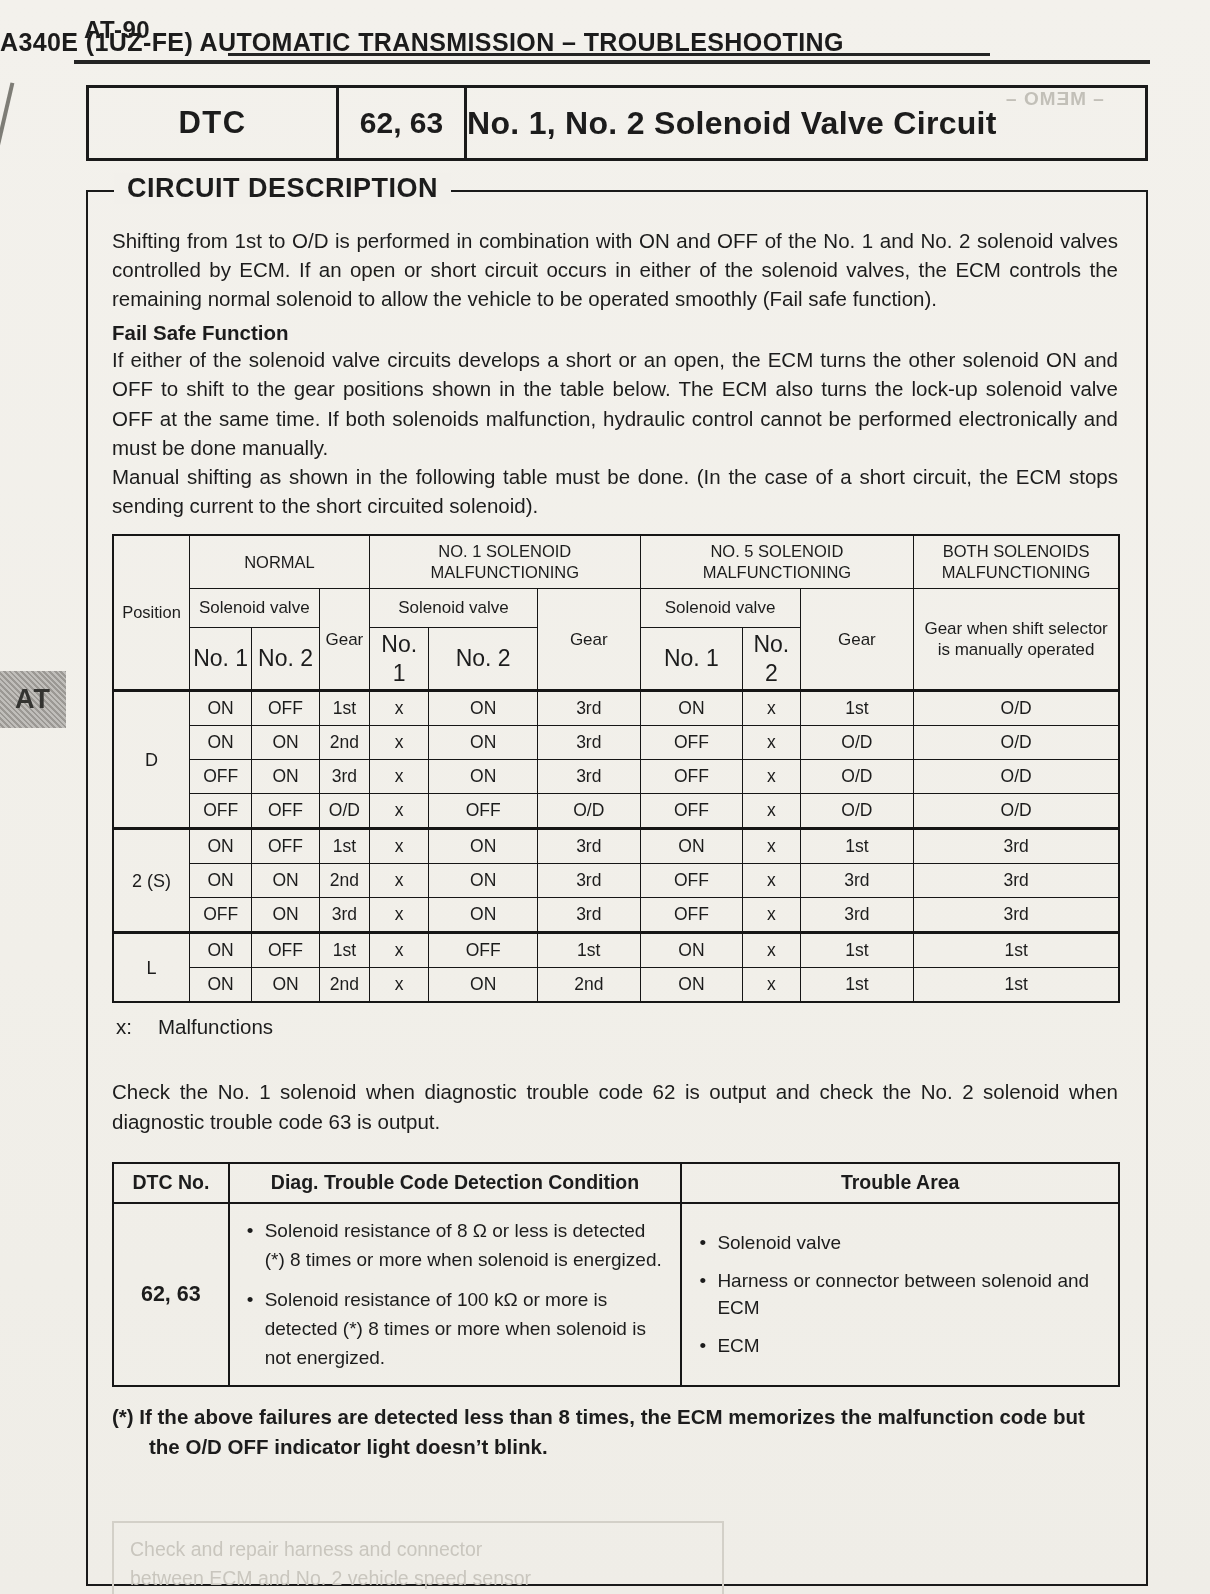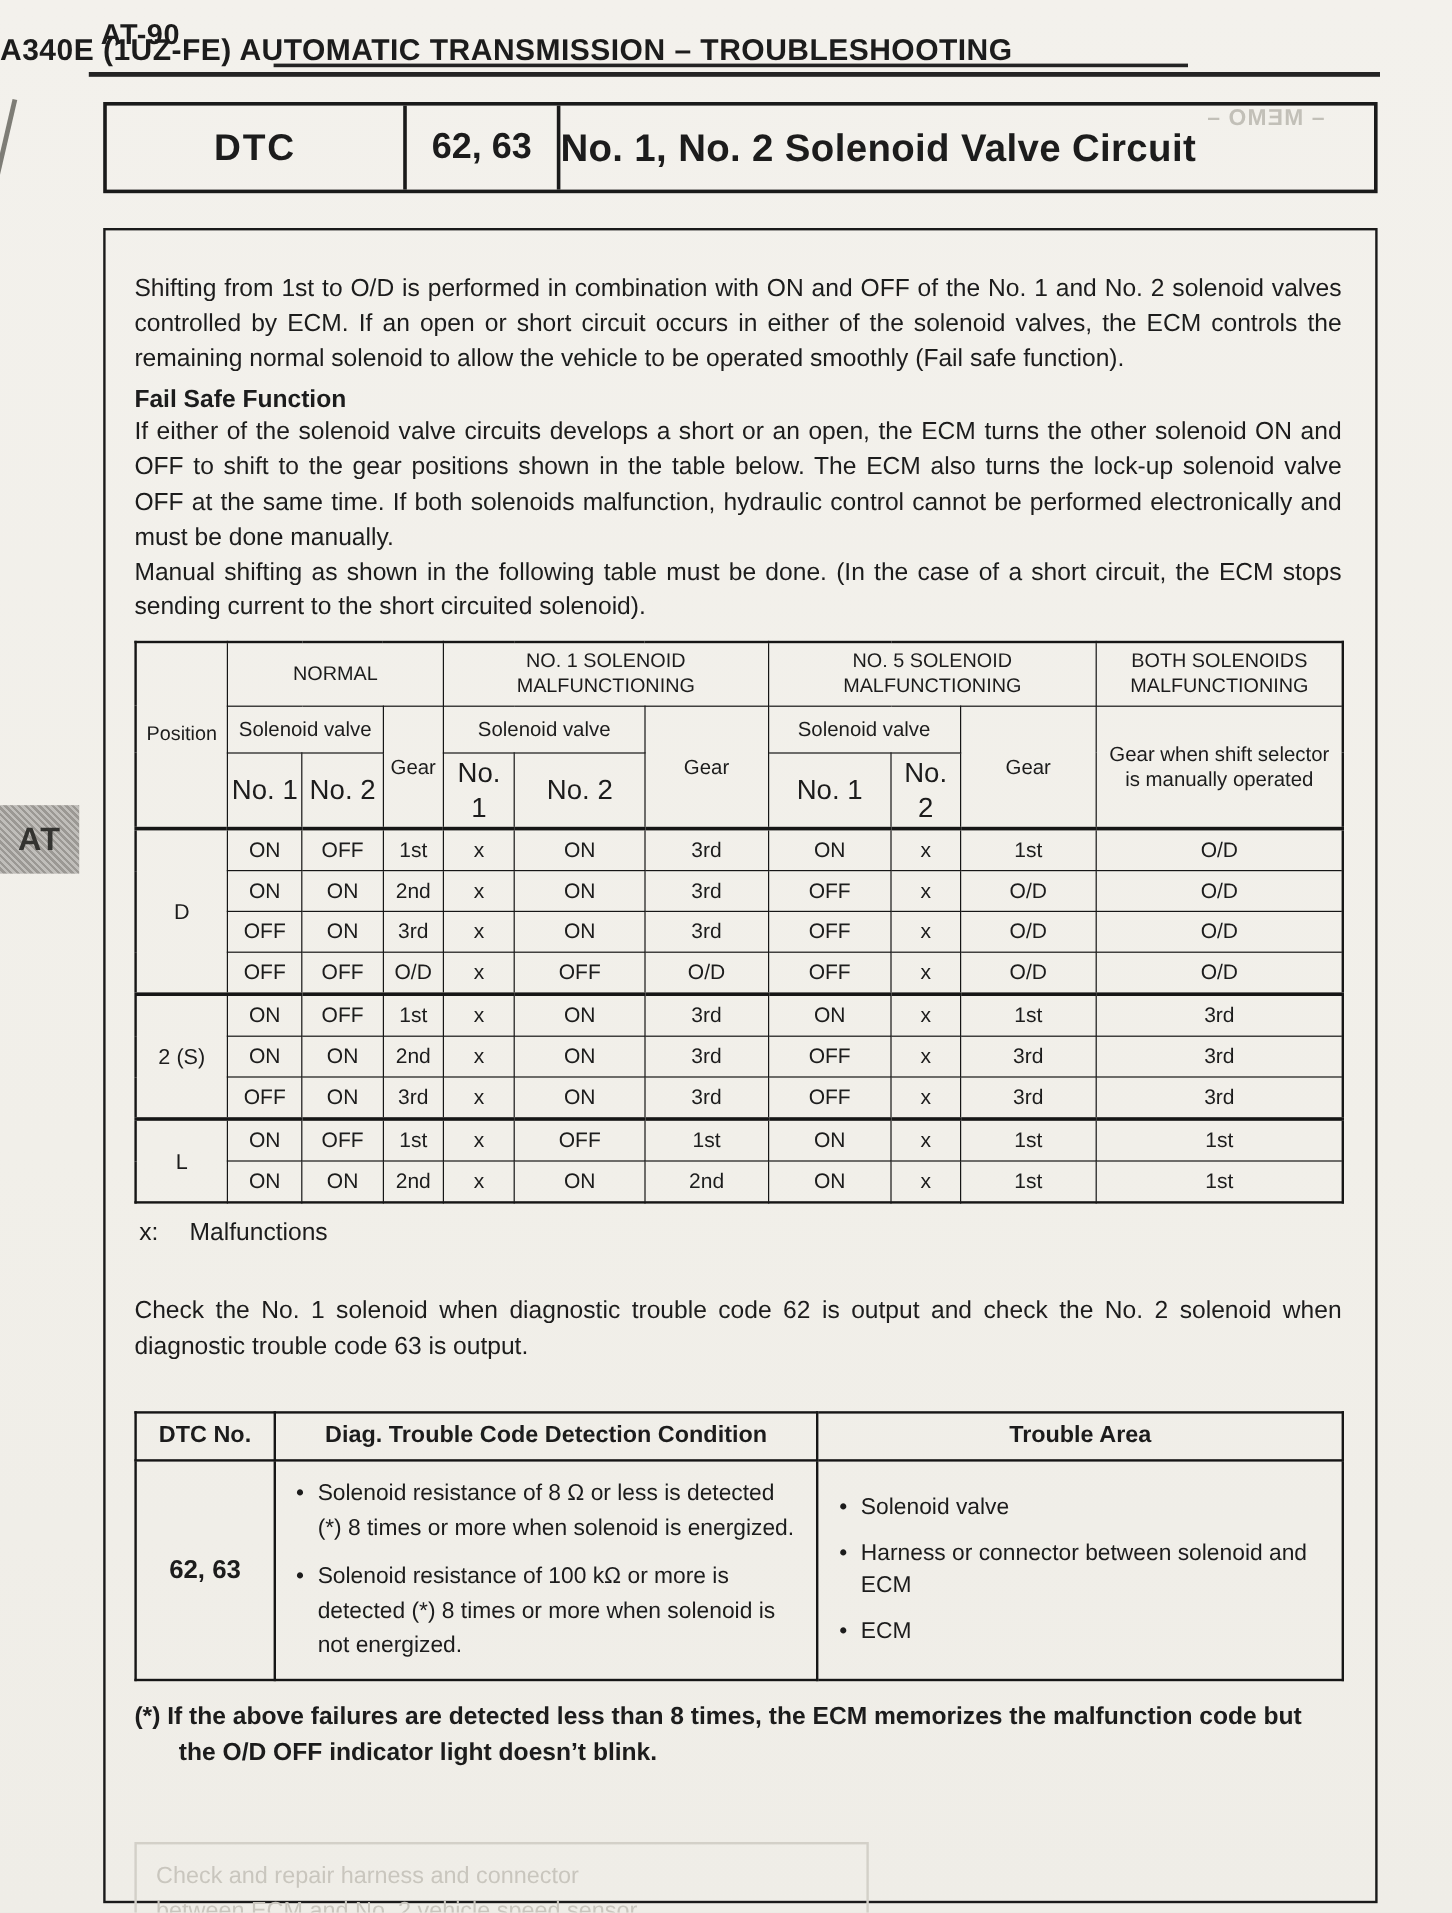--- a/index.html
+++ b/index.html
@@ -47,21 +47,21 @@
   .gear-table tbody tr.group-start td{border-top:3px solid #161616;}
   .gear-table thead tr.rC th{border-bottom:3px solid #161616;}
   .gear-table td.pos{font-size:18px;white-space:nowrap;}
 
   .x-note{margin:12px 0 0 4px;font-size:20.5px;}
   .x-note .xl{display:inline-block;}
   .x-note .xt{display:inline-block;margin-left:26px;}
   .check-para{margin-top:38px;}
 
   
-  .dtc-table{width:1008px;margin-top:40px;border:2.5px solid #161616;font-size:19px;}
+  .dtc-table{width:1008px;margin-top:26px;border:2.5px solid #161616;font-size:19px;}
   .dtc-table th,.dtc-table td{border:2px solid #161616;vertical-align:middle;box-sizing:border-box;}
   .dtc-table th{height:40px;font-size:19.5px;font-weight:bold;text-align:center;}
   .dtc-table td.code{font-size:21.5px;font-weight:bold;text-align:center;}
   .dtc-table td.cond,.dtc-table td.area{padding:12px 12px 12px 14px;}
   .blist{list-style:none;margin:0;padding:0;}
   .blist li{position:relative;padding-left:21px;margin:0 0 10px 0;line-height:1.45;}
   .blist li:last-child{margin-bottom:0;}
   .blist li::before{content:"\2022";position:absolute;left:3px;top:0;}
   .cond .blist li{line-height:1.55;}
 
@@ -91,20 +91,21 @@
 
   <div class="banner">
     <div class="banner-cell banner-dtc">DTC</div>
     <div class="banner-cell banner-codes">62, 63</div>
     <div class="banner-cell banner-name">No. 1, No. 2 Solenoid Valve Circuit</div>
   </div>
 
   <div class="at-tab">AT</div>
 
   <div class="main-box">
+    <div class="legend">CIRCUIT DESCRIPTION</div>
 
     <p class="body-text p1">Shifting from 1st to O/D is performed in combination with ON and OFF of the No. 1 and No. 2 solenoid valves controlled by ECM. If an open or short circuit occurs in either of the solenoid valves, the ECM controls the remaining normal solenoid to allow the vehicle to be operated smoothly (Fail safe function).</p>
     <h3 class="failsafe-h">Fail Safe Function</h3>
     <p class="body-text">If either of the solenoid valve circuits develops a short or an open, the ECM turns the other solenoid ON and OFF to shift to the gear positions shown in the table below. The ECM also turns the lock-up solenoid valve OFF at the same time. If both solenoids malfunction, hydraulic control cannot be performed electronically and must be done manually.</p>
     <p class="body-text">Manual shifting as shown in the following table must be done. (In the case of a short circuit, the ECM stops sending current to the short circuited solenoid).</p>
 
     <table class="gear-table">
       <colgroup>
         <col style="width:7.6%">
           <col style="width:6.2%">

